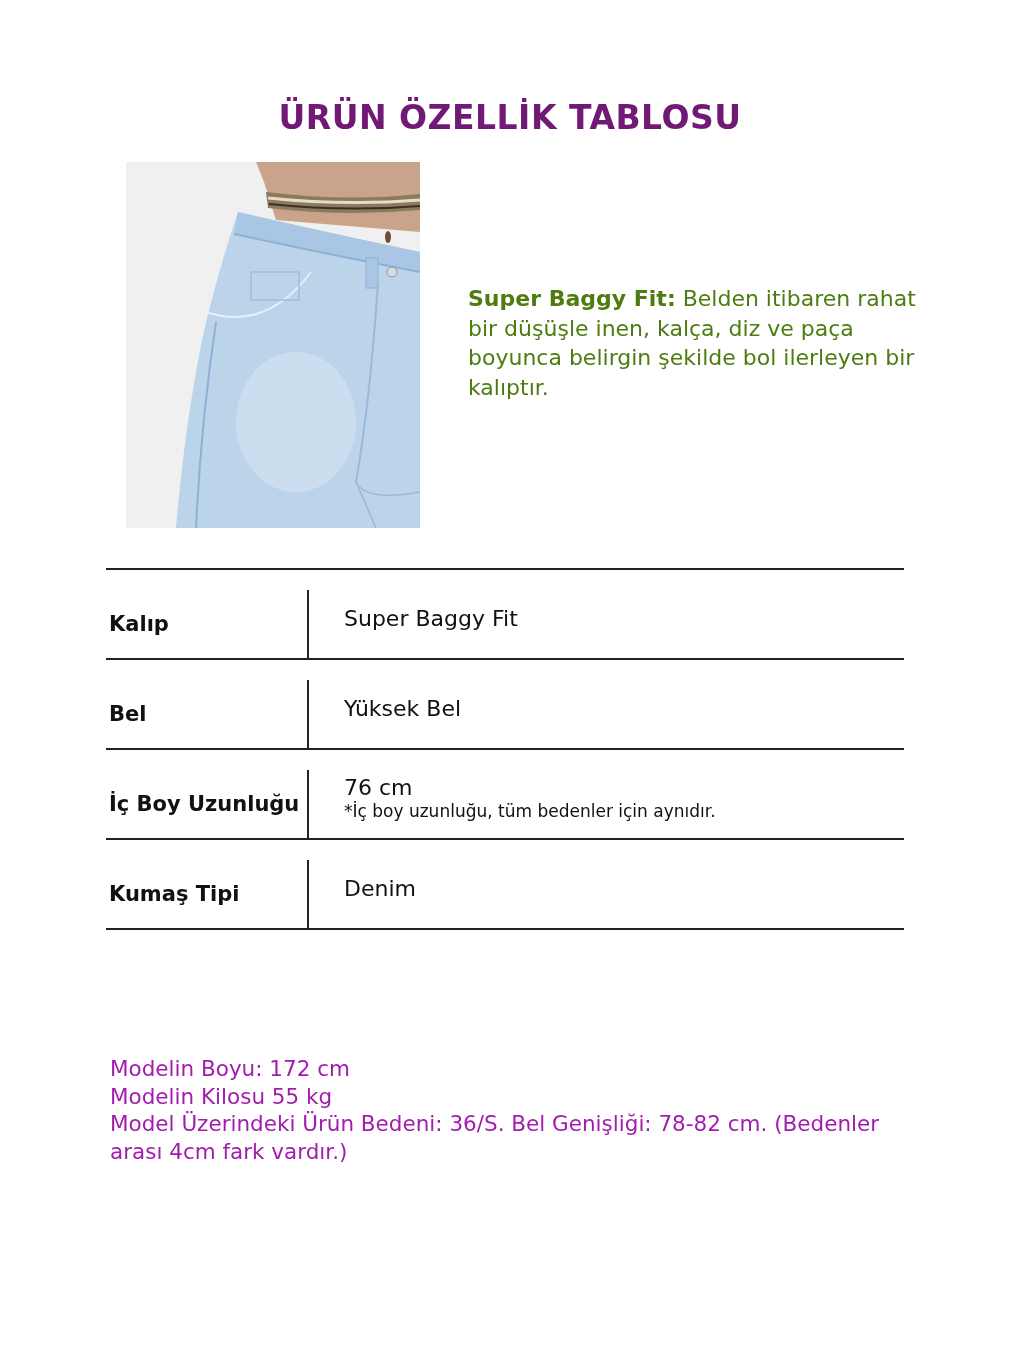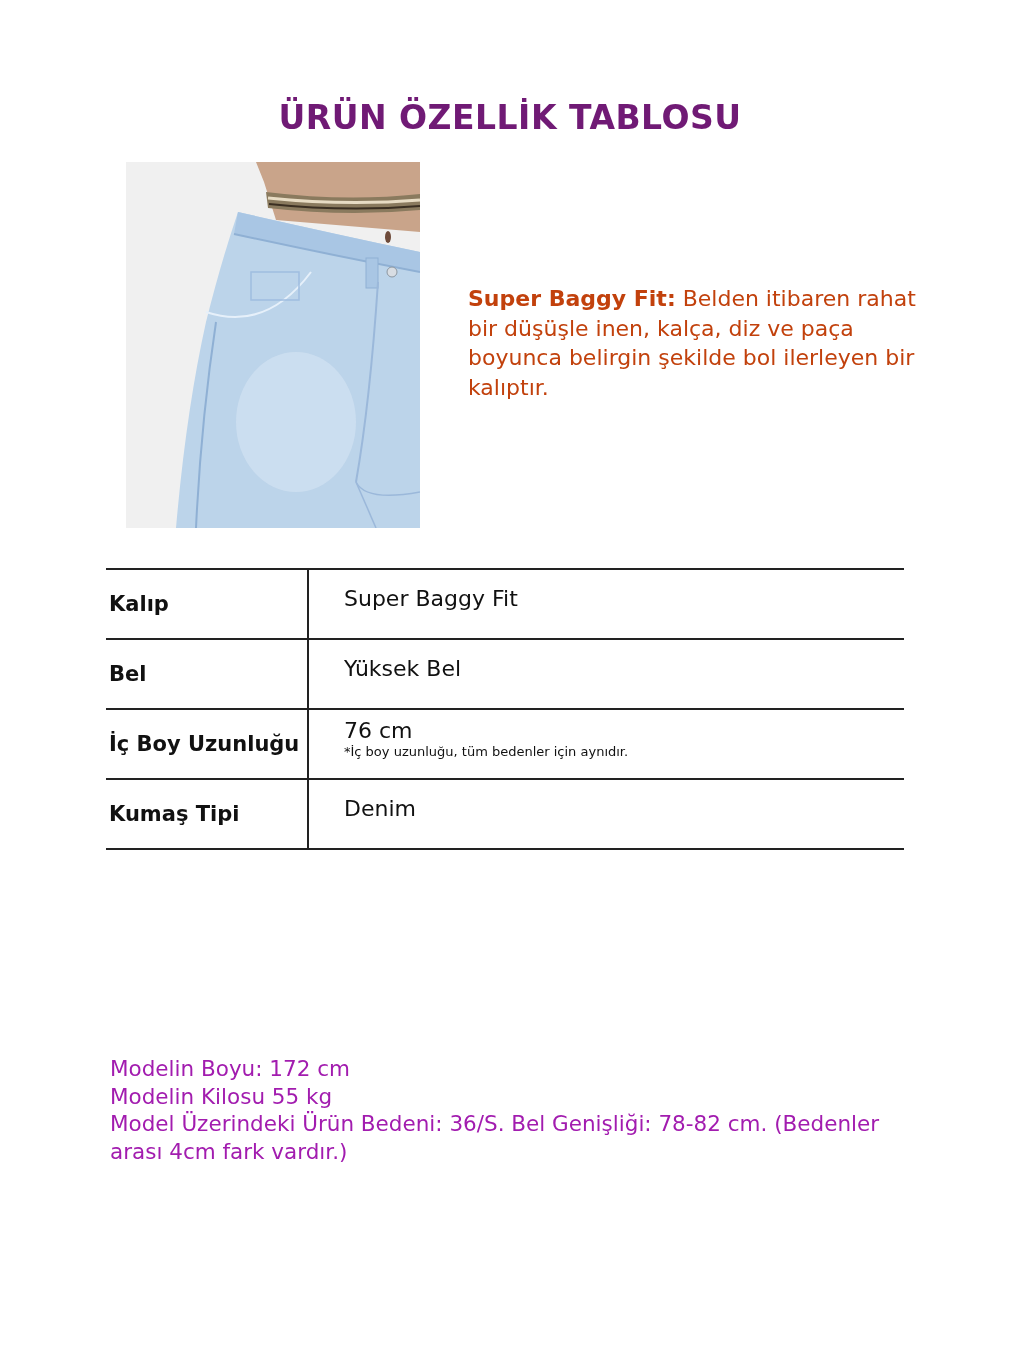--- a/index.html
+++ b/index.html
@@ -1,27 +1,27 @@
 <!DOCTYPE html>
 <html><head>
   <meta charset="utf-8">
   <style>
     html, body { margin: 0; padding: 0; background: #ffffff; }
     body { width: 1020px; height: 1360px; position: relative; overflow: hidden; color: #111; font-family: "DejaVu Sans", "Liberation Sans", sans-serif; }
     .title { position: absolute; left: 0; width: 1020px; top: 98px; text-align: center; font-size: 33px; font-weight: bold; letter-spacing: 0.5px; color: #701a75; }
     .photo { position: absolute; left: 126px; top: 162px; width: 294px; height: 366px; background: #f0f0f0; overflow: hidden; }
     .photo svg { display: block; }
-    .desc { position: absolute; left: 468px; top: 284px; width: 460px; font-size: 22px; line-height: 29.5px; color: #c2410c; }
+    .desc { position: absolute; left: 468px; top: 284px; width: 460px; font-size: 22px; line-height: 29.5px; color: #4d7c0f; }
     .desc b { font-weight: bold; }
     .table { position: absolute; left: 106px; top: 568px; width: 798px; border-top: 2px solid #222; }
-    .row { position: relative; height: 68px; border-bottom: 2px solid #222; }
+    .row { position: relative; height: 68px; border-bottom: 2px solid #222; margin-top: 20px; }
     .row .label { position: absolute; left: 3px; top: 0; height: 68px; width: 200px; display: flex; align-items: center; font-size: 21px; font-weight: bold; }
     .row .sep { position: absolute; left: 201px; top: 0; width: 2px; height: 70px; background: #222; }
     .row .value { position: absolute; left: 238px; top: 0; height: 56px; display: flex; flex-direction: column; justify-content: center; font-size: 22px; }
-    .row .value .note { font-size: 13px; margin-top: 1px; }
+    .row .value .note { font-size: 17px; margin-top: 1px; }
     .model { position: absolute; left: 110px; top: 1055px; font-size: 21.5px; line-height: 27.5px; color: #a21caf; width: 800px; }
   </style>
 </head>
 <body>
 
 <div class="title">ÜRÜN ÖZELLİK TABLOSU</div>
 
 <div class="photo">
   <svg width="294" height="366" viewBox="0 0 294 366">
     <rect width="294" height="366" fill="#f0f0f0"></rect>

